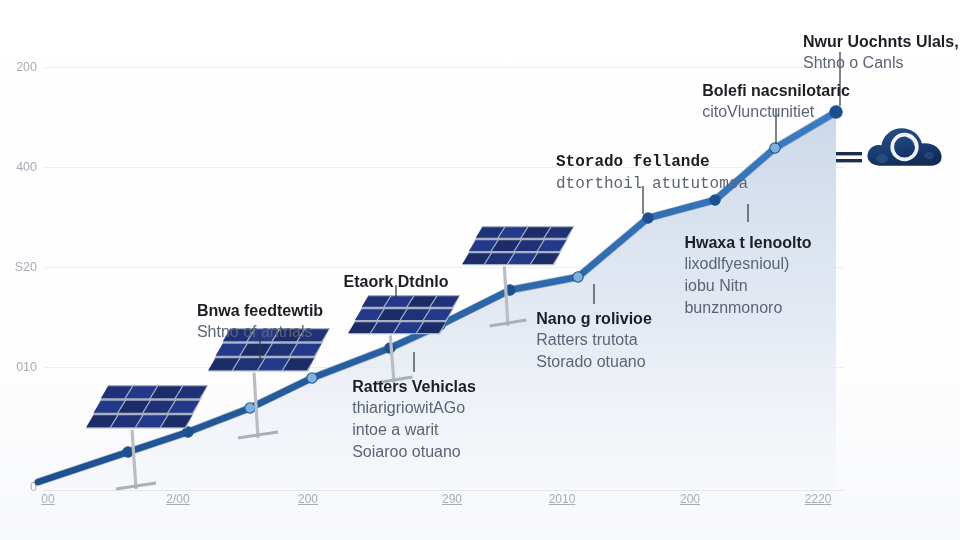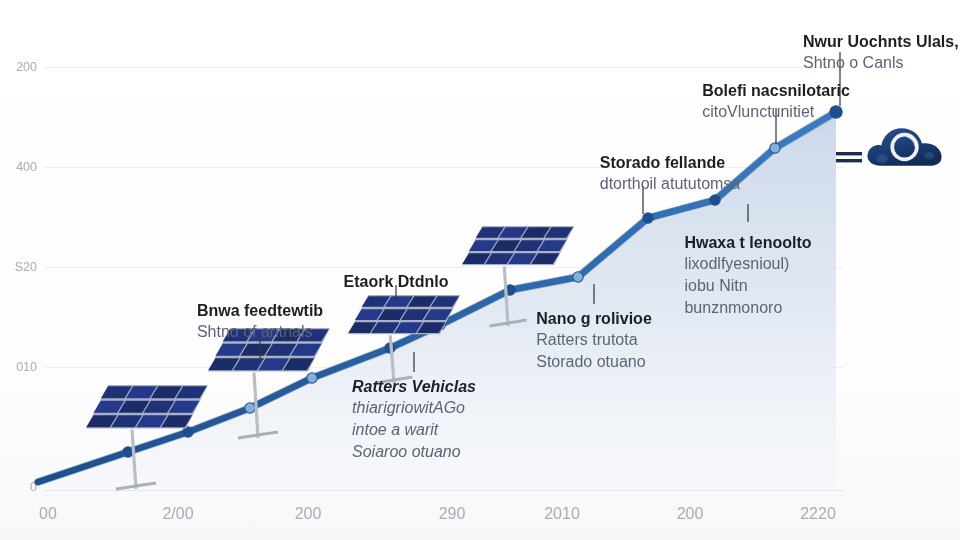--- a/index.html
+++ b/index.html
@@ -23,22 +23,22 @@
 
   
   .plot{position:absolute;left:44px;top:60px;width:800px;height:430px;}
 
   .gridline{position:absolute;left:0;width:800px;height:1px;background:#eceef1;}
   .axis-bottom{position:absolute;left:0;top:430px;width:800px;height:1px;background:#e4e6ea;}
   .ytick-wrap{position:absolute;left:0;top:0;width:44px;height:540px;}
   .ytick-lbl{position:absolute;right:7px;transform:translateY(-50%);
     font-size:12.5px;color:#a8acb3;filter:blur(.45px);white-space:nowrap;}
 
-  .xtick-lbl{position:absolute;top:505px;transform:translateX(-50%);
-    font-size:16px;color:#a8acb3;filter:blur(.45px);white-space:nowrap;}
+  .xtick-lbl{position:absolute;top:492px;transform:translateX(-50%);
+    font-size:12px;color:#a8acb3;filter:blur(.45px);white-space:nowrap;text-decoration:underline;}
 
   
   .anno{position:absolute;white-space:nowrap;
     filter:blur(.42px);pointer-events:none;}
   .anno .ln1{font-size:16px;font-weight:700;color:#1c1f24;line-height:1.32;}
   .anno .lnx{font-size:16px;font-weight:400;color:#5b6475;line-height:1.38;}
 
   
   .panel{position:absolute;}
 
@@ -194,32 +194,32 @@
       <line x1="840" y1="52" x2="840" y2="106" stroke="#34393f" stroke-width="1.25"></line>
     </svg>
   <div id="annotations">
       <div class="anno" style="left: 260px; top: 300px; transform: translateX(-50%);">
         <div class="ln1">Bnwa feedtewtib</div>
         <div class="lnx">Shtno of antnals</div>
       </div>
       <div class="anno" style="left: 396px; top: 271px; transform: translateX(-50%);">
         <div class="ln1">Etaork Dtdnlo</div>
       </div>
-      <div class="anno" style="left: 414px; top: 376px; transform: translateX(-50%); font-style: italic;">
+      <div class="anno" style="left: 414px; top: 376px; transform: translateX(-50%);">
         <div class="ln1">Ratters Vehiclas</div>
         <div class="lnx">thiarigriowitAGo</div>
         <div class="lnx">intoe a warit</div>
         <div class="lnx">Soiaroo otuano</div>
       </div>
       <div class="anno" style="left: 594px; top: 308px; transform: translateX(-50%);">
         <div class="ln1">Nano g rolivioe</div>
         <div class="lnx">Ratters trutota</div>
         <div class="lnx">Storado otuano</div>
       </div>
-      <div class="anno" style="left: 670px; top: 152px; transform: translateX(-50%);">
+      <div class="anno" style="left: 652px; top: 152px; transform: translateX(-50%); font-family: Liberation Mono, monospace;">
         <div class="ln1">Storado fellande</div>
         <div class="lnx">dtorthoil atututomsa</div>
       </div>
       <div class="anno" style="left: 748px; top: 232px; transform: translateX(-50%);">
         <div class="ln1">Hwaxa t Ienoolto</div>
         <div class="lnx">lixodlfyesnioul)</div>
         <div class="lnx">iobu Nitn</div>
         <div class="lnx">bunznmonoro</div>
       </div>
       <div class="anno" style="left: 776px; top: 80px; transform: translateX(-50%);">

